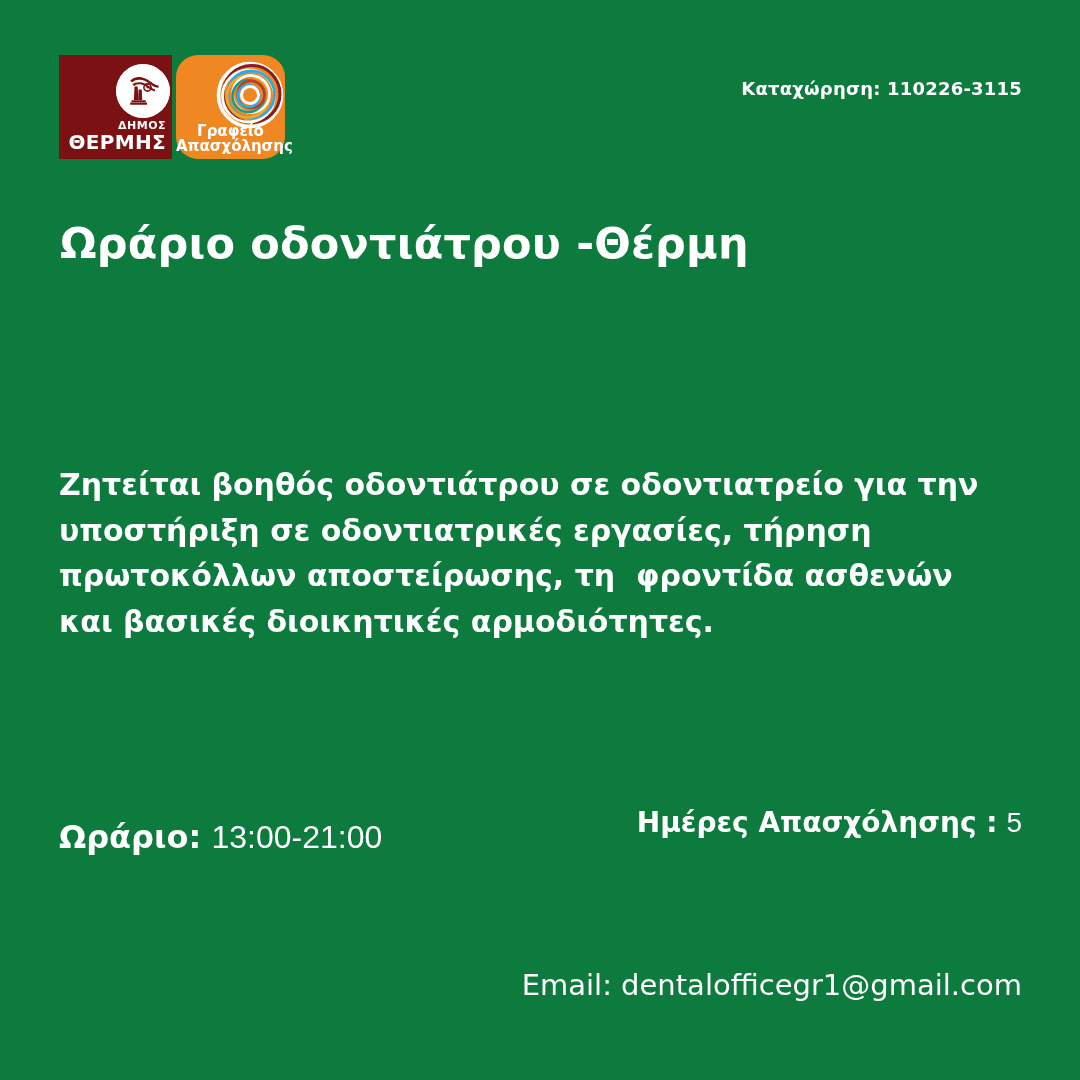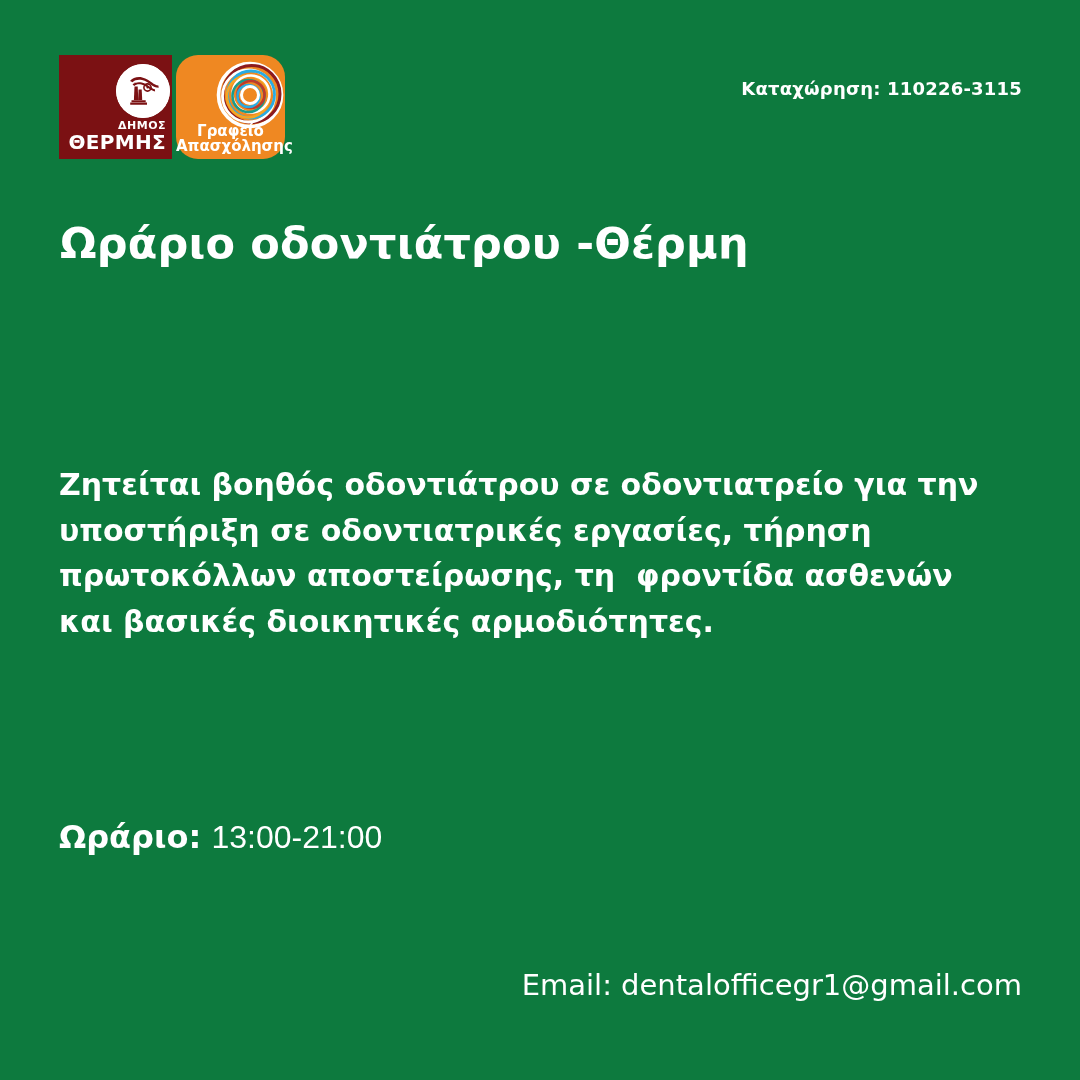--- a/index.html
+++ b/index.html
@@ -206,15 +206,19 @@
 
 <h1 id="job-title">Ωράριο οδοντιάτρου -Θέρμη</h1>
 
 <div id="description">Ζητείται βοηθός οδοντιάτρου σε οδοντιατρείο για την υποστήριξη σε οδοντιατρικές εργασίες, τήρηση πρωτοκόλλων αποστείρωσης, τη  φροντίδα ασθενών και βασικές διοικητικές αρμοδιότητες.</div>
 
 <div id="details-row">
   <div id="schedule">
     <span class="lbl">Ωράριο:</span>
     <span class="val">13:00-21:00</span>
   </div>
+  <div id="days">
+    <span class="lbl">Ημέρες Απασχόλησης :</span>
+    <span class="val">5</span>
+  </div>
 </div>
 
 <div id="email-line">Email: dentalofficegr1@gmail.com</div>
 
 </body></html>

